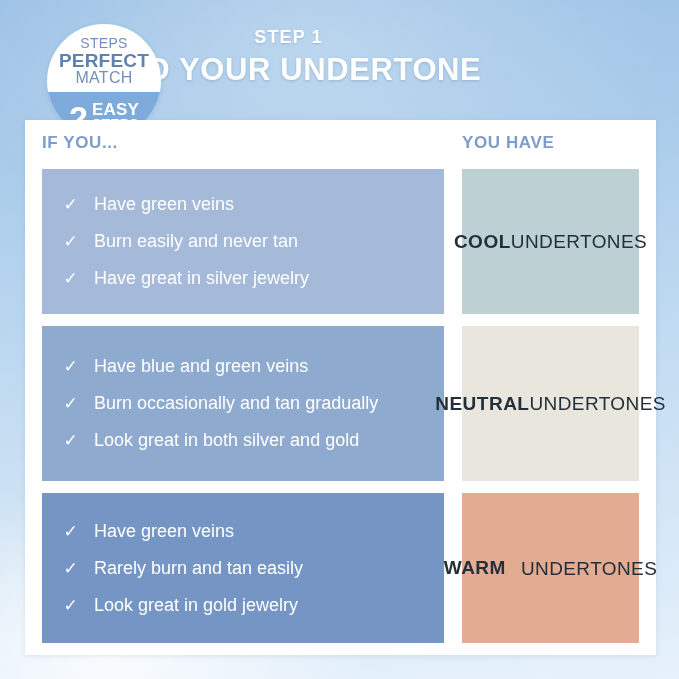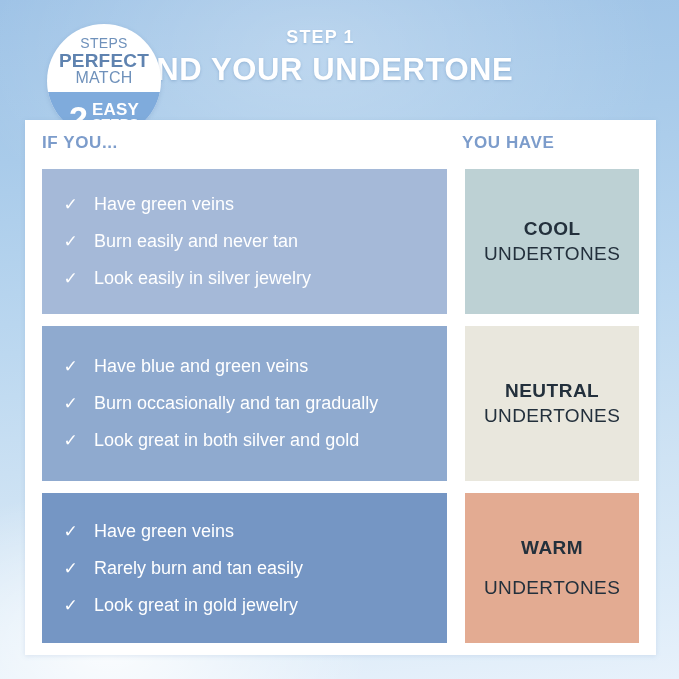--- a/index.html
+++ b/index.html
@@ -26,21 +26,20 @@
   }
 
   
   .header {
     position: absolute;
     left: 0;
     top: 26px;
     width: 577px;
     text-align: center;
     pointer-events: none;
-    padding-left: 32px;
   }
   .step-label {
     color: #ffffff;
     font-size: 18px;
     font-weight: bold;
     letter-spacing: 1.1px;
     line-height: 22px;
     text-shadow: 0 1px 2px rgba(90,130,175,0.35);
   }
   .main-title {
@@ -178,21 +177,20 @@
     font-size: 17px;
     line-height: 25px;
     text-align: center;
   }
   .crit-text { flex: 1 1 auto; }
 
   .result {
     width: 177px;
     box-sizing: border-box;
     display: flex;
-    flex-direction: column;
     align-items: center;
     justify-content: center;
     text-align: center;
   }
   .row-0 .result { background: #bdd1d4; height: 145px; }
   .row-1 .result { background: #e9e7dd; height: 155px; }
   .row-2 .result { background: #e3ab92; height: 150px; gap: 15px; }
 
   .result-name {
     color: #23303c;
@@ -249,21 +247,21 @@
           <div class="crit-item">
             <span class="check">✓</span>
             <span class="crit-text">Have green veins</span>
           </div>
           <div class="crit-item">
             <span class="check">✓</span>
             <span class="crit-text">Burn easily and never tan</span>
           </div>
           <div class="crit-item">
             <span class="check">✓</span>
-            <span class="crit-text">Look easily in silver jewelry</span>
+            <span class="crit-text">Have great in silver jewelry</span>
           </div>
         </div>
         <div class="result">
           <div class="result-name">COOL</div>
           <div class="result-sub">UNDERTONES</div>
         </div>
       </div>
 
       <div class="row row-1">
         <div class="criteria">

